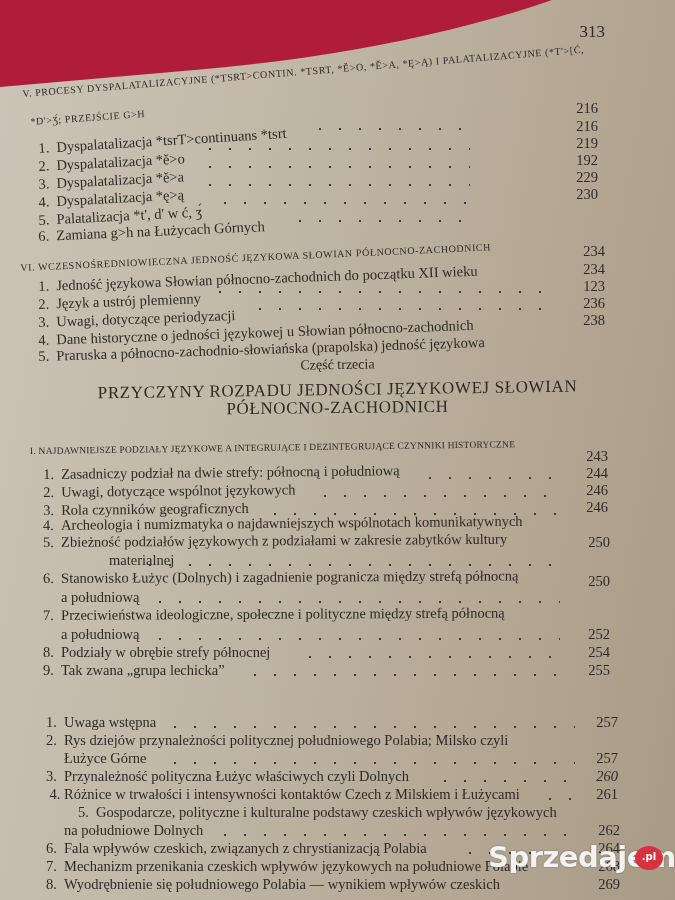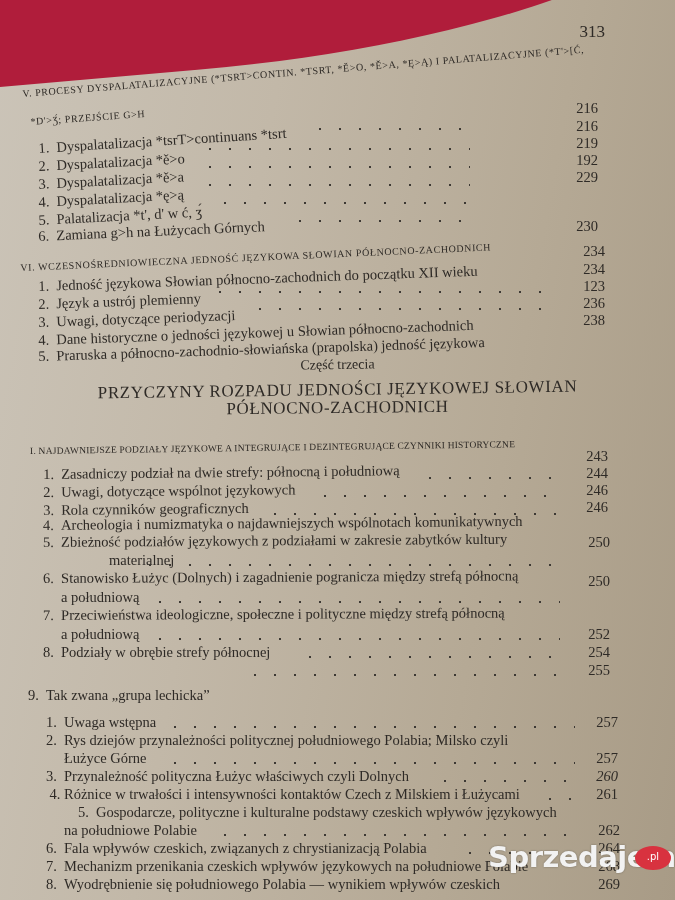--- a/index.html
+++ b/index.html
@@ -49,23 +49,23 @@
     position: absolute; left: 0; width: 675px; text-align: center;
     font-size: 17px; letter-spacing: 0.6px;
   }
   .watermark {
     position: absolute; left: 488px; top: 840px;
     font-family: "DejaVu Sans", sans-serif; font-weight: bold;
     font-size: 29px; color: #f2f2f2; letter-spacing: -0.5px;
     text-shadow: 0 0 2px rgba(0,0,0,0.35);
   }
   .watermark-badge {
-    position: absolute; left: 635px; top: 846px; width: 36px; height: 24px;
+    position: absolute; left: 635px; top: 846px; width: 28px; height: 24px;
     border-radius: 50%; background: #d8323f; color: #fff;
-    font-family: "DejaVu Sans", sans-serif; font-weight: normal; font-size: 10px;
+    font-family: "DejaVu Sans", sans-serif; font-weight: bold; font-size: 10px;
     text-align: center; line-height: 22px;
   }
 </style>
 </head>
 <body>
 
 <div class="photo-bg"></div>
 <div class="red-cover"></div>
 
 <div class="page">
@@ -87,21 +87,21 @@
     <div class="entry" style="left:38px;top:176px;transform:rotate(-3deg);transform-origin:0 0;"><span class="num">3.</span><span>Dyspalatalizacja *ě&gt;a</span></div>
     <div class="dots" style="left:200px;top:156px;width:270px;"></div>
     <div class="pg" style="left:558px;top:152px;">192</div>
 
     <div class="entry" style="left:38px;top:194px;transform:rotate(-3deg);transform-origin:0 0;"><span class="num">4.</span><span>Dyspalatalizacja *ę&gt;ą</span></div>
     <div class="dots" style="left:200px;top:174px;width:270px;"></div>
     <div class="pg" style="left:558px;top:169px;">229</div>
 
     <div class="entry" style="left:38px;top:212px;transform:rotate(-3deg);transform-origin:0 0;"><span class="num">5.</span><span>Palatalizacja *t', d' w ć, ʒ́</span></div>
     <div class="dots" style="left:215px;top:192px;width:255px;"></div>
-    <div class="pg" style="left:558px;top:186px;margin-top:32px;">230</div>
+    <div class="pg" style="left:558px;top:186px;">230</div>
 
     <div class="entry" style="left:38px;top:228px;transform:rotate(-2.5deg);transform-origin:0 0;"><span class="num">6.</span><span>Zamiana g&gt;h na Łużycach Górnych</span></div>
     <div class="dots" style="left:290px;top:210px;width:180px;"></div>
   </div>
 
   <div class="section-heading" style="left:20px;top:262px;transform:rotate(-2.5deg);transform-origin:0 0;">VI. WCZESNOŚREDNIOWIECZNA JEDNOŚĆ JĘZYKOWA SŁOWIAN PÓŁNOCNO-ZACHODNICH</div>
   <div class="pg" style="left:565px;top:243px;">234</div>
 
   <div>
     <div class="entry" style="left:38px;top:278px;transform:rotate(-2deg);transform-origin:0 0;"><span class="num">1.</span><span>Jedność językowa Słowian północno-zachodnich do początku XII wieku</span></div>
@@ -155,21 +155,21 @@
 
     <div class="entry" style="left:43px;top:607px;transform:rotate(-0.3deg);transform-origin:0 0;"><span class="num">7.</span><span>Przeciwieństwa ideologiczne, społeczne i polityczne między strefą północną</span></div>
     <div class="entry" style="left:61px;top:626px;">a południową</div>
     <div class="dots" style="left:150px;top:628px;width:410px;"></div>
     <div class="pg" style="left:570px;top:626px;">252</div>
 
     <div class="entry" style="left:43px;top:644px;"><span class="num">8.</span><span>Podziały w obrębie strefy północnej</span></div>
     <div class="dots" style="left:300px;top:646px;width:260px;"></div>
     <div class="pg" style="left:570px;top:644px;">254</div>
 
-    <div class="entry" style="left:28px;top:662px;margin-top:25px;"><span class="num">9.</span><span>Tak zwana „grupa lechicka”</span></div>
+    <div class="entry" style="left:43px;top:662px;"><span class="num">9.</span><span>Tak zwana „grupa lechicka”</span></div>
     <div class="dots" style="left:245px;top:664px;width:315px;"></div>
     <div class="pg" style="left:570px;top:662px;">255</div>
   </div>
 
 
   <div>
     <div class="entry" style="left:46px;top:714px;"><span class="num">1.</span><span>Uwaga wstępna</span></div>
     <div class="dots" style="left:165px;top:716px;width:410px;"></div>
     <div class="pg" style="left:578px;top:714px;">257</div>
 
@@ -180,21 +180,21 @@
 
     <div class="entry" style="left:46px;top:768px;"><span class="num">3.</span><span>Przynależność polityczna Łużyc właściwych czyli Dolnych</span></div>
     <div class="dots" style="left:435px;top:770px;width:140px;"></div>
     <div class="pg" style="left:578px;top:768px;font-style:italic;">260</div>
 
     <div class="entry" style="left:46px;top:786px;text-align:center;"><span class="num">4.</span><span>Różnice w trwałości i intensywności kontaktów Czech z Milskiem i Łużycami</span></div>
     <div class="dots" style="left:540px;top:788px;width:35px;"></div>
     <div class="pg" style="left:578px;top:786px;">261</div>
 
     <div class="entry" style="left:46px;top:804px;margin-left:32px;"><span class="num">5.</span><span>Gospodarcze, polityczne i kulturalne podstawy czeskich wpływów językowych</span></div>
-    <div class="entry" style="left:64px;top:822px;">na południowe Polabie</div>
+    <div class="entry" style="left:64px;top:822px;">na południowe Dolnych</div>
     <div class="dots" style="left:215px;top:824px;width:360px;"></div>
     <div class="pg" style="left:580px;top:822px;">262</div>
 
     <div class="entry" style="left:46px;top:840px;"><span class="num">6.</span><span>Fala wpływów czeskich, związanych z chrystianizacją Polabia</span></div>
     <div class="dots" style="left:460px;top:842px;width:115px;"></div>
     <div class="pg" style="left:580px;top:840px;">264</div>
 
     <div class="entry" style="left:46px;top:858px;"><span class="num">7.</span><span>Mechanizm przenikania czeskich wpływów językowych na południowe Polabie</span></div>
     <div class="pg" style="left:580px;top:858px;">268</div>
 

